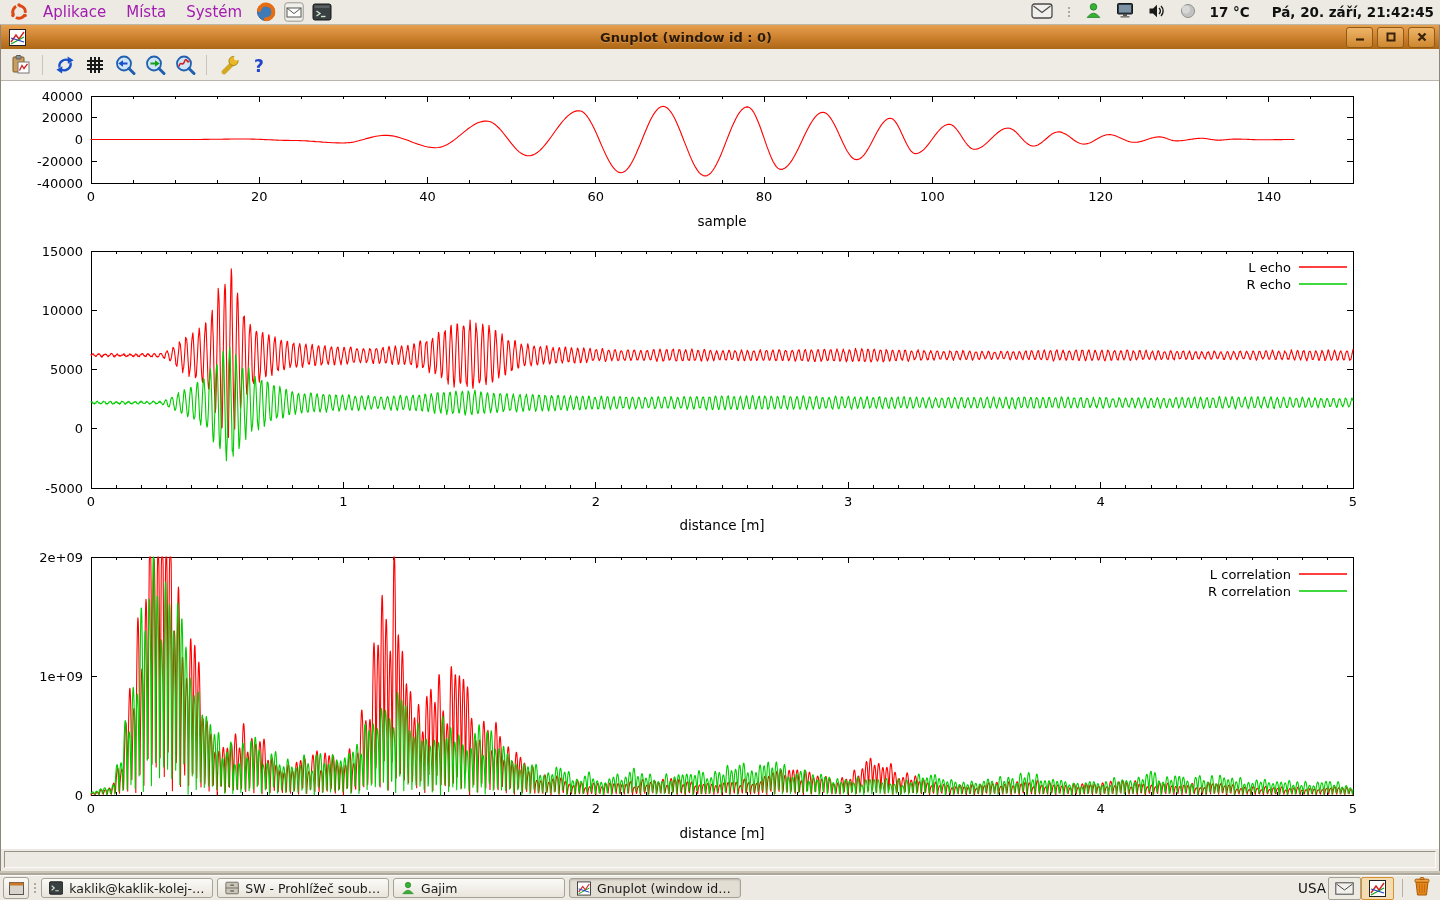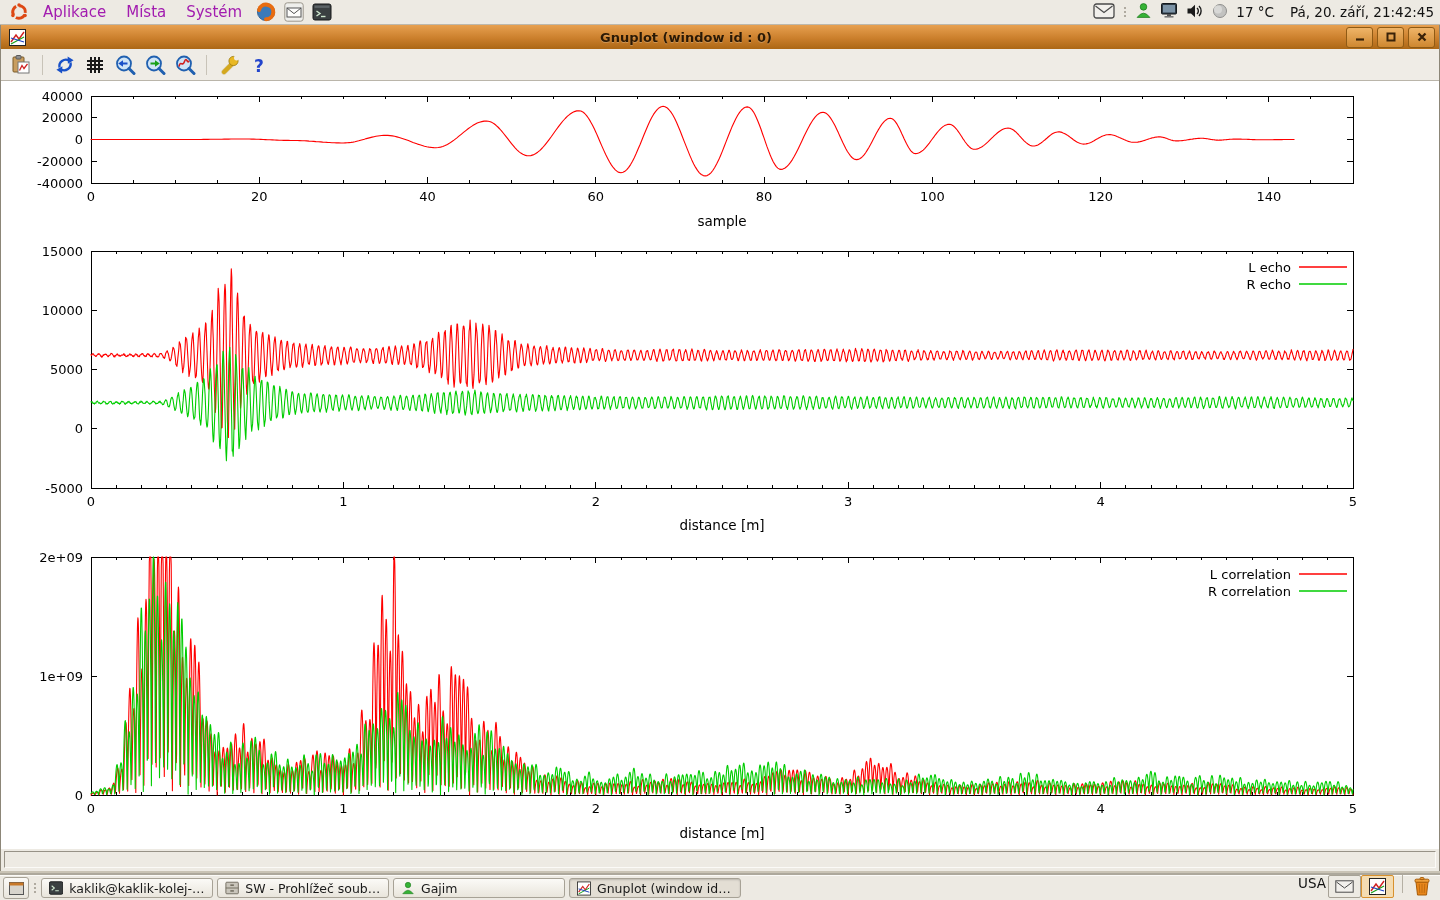--- a/index.html
+++ b/index.html
@@ -5,21 +5,21 @@
   html,body{margin:0;padding:0;}
   .screen{position:relative;width:1440px;height:900px;background:#C9C3B5;
           font-family:"DejaVu Sans","Liberation Sans",sans-serif;overflow:hidden;
           -webkit-font-smoothing:antialiased;}
   
   .panel-top{position:absolute;left:0;top:0;width:100%;height:25px;background:#EDEAE3;
              border-bottom:1px solid #BDB8AC;display:flex;align-items:center;
              padding:0 6px;box-sizing:border-box;gap:2px;}
   .menu-item{padding:2px 9px;font-size:15px;color:#a21caf;cursor:default;}
   .launcher{width:22px;height:22px;display:flex;align-items:center;justify-content:center;margin:0 2px;}
-  .tray{margin-left:auto;display:flex;align-items:center;gap:8px;font-size:13.5px;color:#111;}
+  .tray{margin-left:auto;display:flex;align-items:center;gap:14px;font-size:13.5px;color:#111;font-weight:bold;}
   .handle{display:flex;flex-direction:column;gap:2px;padding:0 1px;}
   .handle i{width:2px;height:2px;border-radius:50%;background:#9A958A;display:block;}
   
   .gwindow{position:absolute;left:0;top:25px;width:1440px;height:846px;
            box-sizing:border-box;border-left:1px solid #8C8678;border-right:1px solid #8C8678;}
   .titlebar{height:24px;background:linear-gradient(#E7A050,#CB7F2C 55%,#AC6715);
             display:flex;align-items:center;padding:0 4px;}
   .title-icon{width:17px;height:17px;margin:0 4px;}
   .title-text{flex:1;text-align:center;font-weight:bold;font-size:13px;color:#2B1904;
               text-shadow:0 1px 0 rgba(255,255,255,.22);}
@@ -38,21 +38,21 @@
   .taskbar{position:absolute;left:0;top:875px;width:100%;height:25px;background:#EDEAE3;
            border-top:1px solid #FBFAF7;box-shadow:0 -2px 0 #ADA89C;display:flex;align-items:center;
            padding:0 3px;box-sizing:border-box;gap:4px;}
   .sd-btn{width:24px;height:20px;border:1px solid #A7A296;border-radius:3px;
           background:linear-gradient(#FBFAF7,#E9E5DC);display:flex;align-items:center;justify-content:center;}
   .taskbtn{height:20px;display:flex;align-items:center;gap:6px;padding:0 7px;border:1px solid #A7A296;
            border-radius:3px;background:linear-gradient(#FBFAF7,#E9E5DC);font-size:12.5px;color:#1a1a1a;
            width:172px;overflow:hidden;white-space:nowrap;box-sizing:border-box;}
   .taskbtn.active{background:#E3DED4;box-shadow:inset 0 1px 2px rgba(0,0,0,.18);}
   .taskbtn .lbl{overflow:hidden;text-overflow:ellipsis;}
-  .tb-right{margin-left:auto;display:flex;align-items:flex-start;gap:0;}
+  .tb-right{margin-left:auto;display:flex;align-items:center;gap:0;}
   .kb-layout{font-size:13.5px;color:#111;margin-right:2px;}
   .tray-box{width:31px;height:21px;border:1px solid #A7A296;border-radius:2px;background:#EDEAE3;
             display:flex;align-items:center;justify-content:center;}
   .tray-box.hl{background:#F4DCB2;border-color:#D8912E;}
   .tb-sep{width:1px;height:18px;background:#B5B0A4;margin:0 8px;}
 </style>
 </head>
 <body>
 
 <div class="screen">

